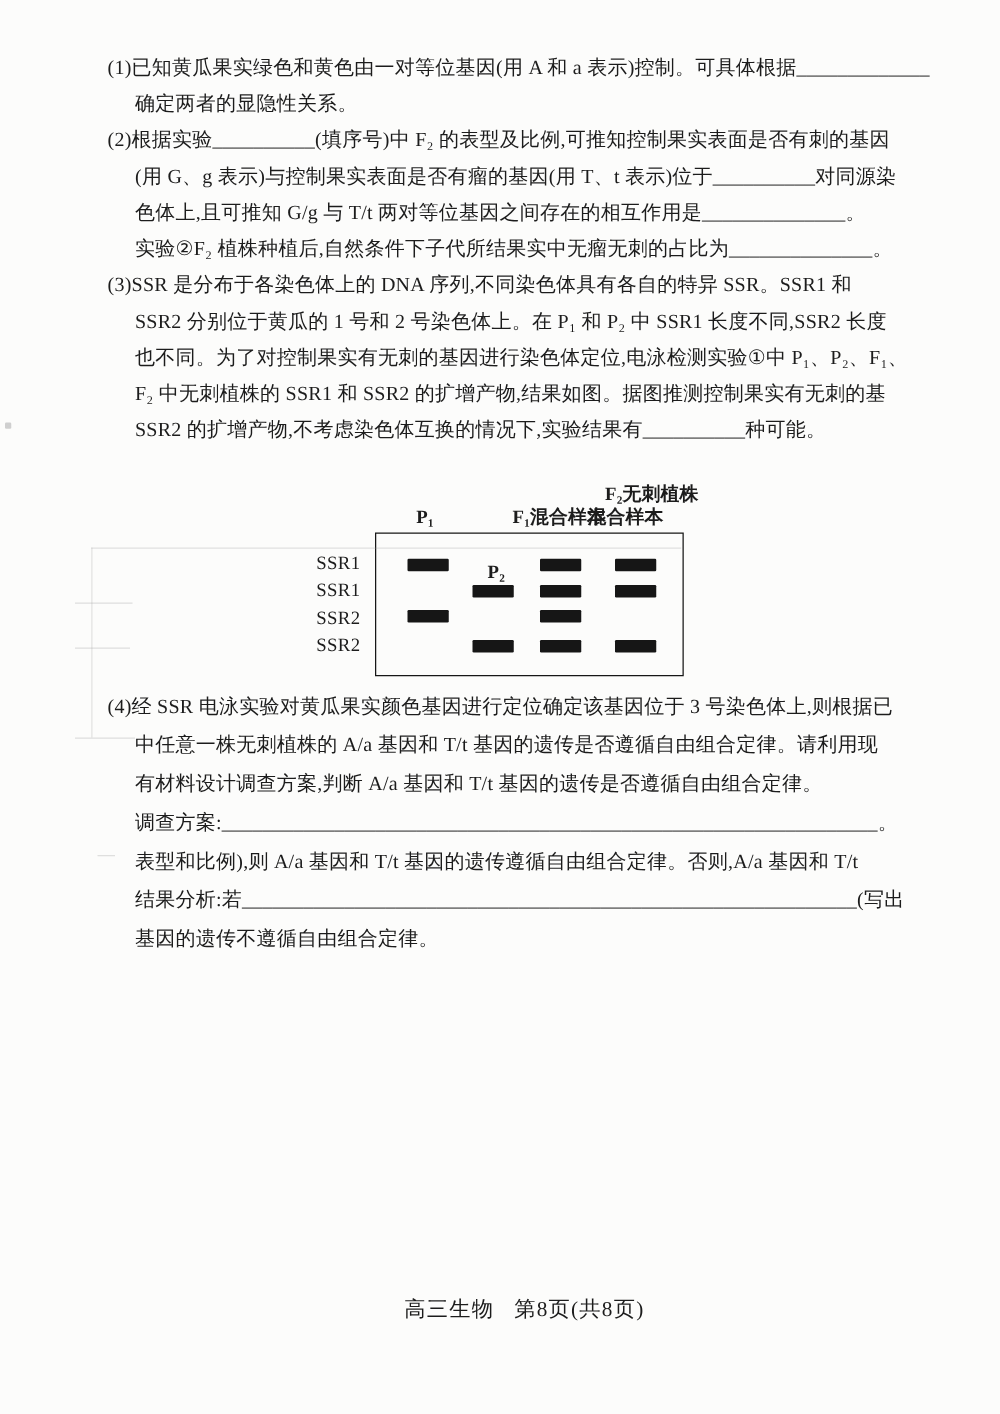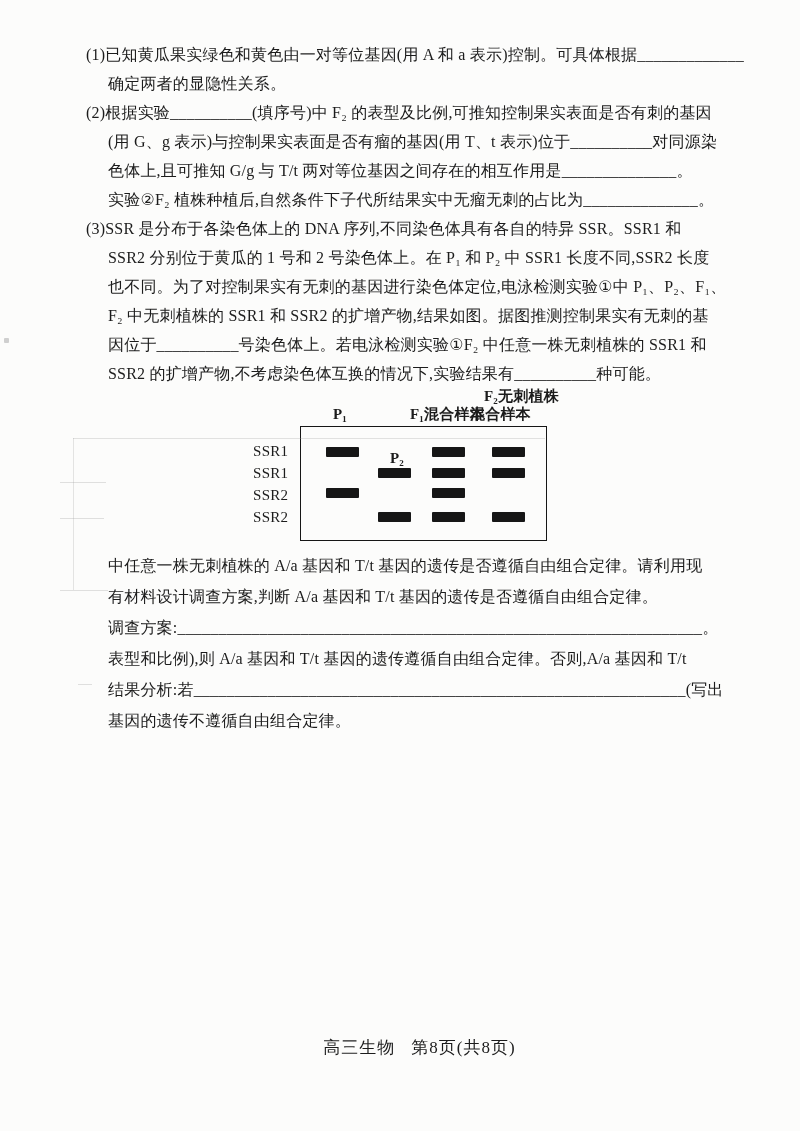--- a/index.html
+++ b/index.html
@@ -59,21 +59,20 @@
     <div class="tline">(1)已知黄瓜果实绿色和黄色由一对等位基因(用 A 和 a 表示)控制。可具体根据_____________</div>
     <div class="tline cont">确定两者的显隐性关系。</div>
     <div class="tline">(2)根据实验__________(填序号)中 F₂ 的表型及比例,可推知控制果实表面是否有刺的基因</div>
     <div class="tline cont">(用 G、g 表示)与控制果实表面是否有瘤的基因(用 T、t 表示)位于__________对同源染</div>
     <div class="tline cont">色体上,且可推知 G/g 与 T/t 两对等位基因之间存在的相互作用是______________。</div>
     <div class="tline cont">实验②F₂ 植株种植后,自然条件下子代所结果实中无瘤无刺的占比为______________。</div>
     <div class="tline">(3)SSR 是分布于各染色体上的 DNA 序列,不同染色体具有各自的特异 SSR。SSR1 和</div>
     <div class="tline cont">SSR2 分别位于黄瓜的 1 号和 2 号染色体上。在 P₁ 和 P₂ 中 SSR1 长度不同,SSR2 长度</div>
     <div class="tline cont">也不同。为了对控制果实有无刺的基因进行染色体定位,电泳检测实验①中 P₁、P₂、F₁、</div>
     <div class="tline cont">F₂ 中无刺植株的 SSR1 和 SSR2 的扩增产物,结果如图。据图推测控制果实有无刺的基</div>
-    <div class="tline cont">因位于__________号染色体上。若电泳检测实验①F₂ 中任意一株无刺植株的 SSR1 和</div>
     <div class="tline cont">SSR2 的扩增产物,不考虑染色体互换的情况下,实验结果有__________种可能。</div>
   </div>
 
 <div>
   <span class="lane-header lh0">P₁</span>
   <span class="lane-header lh1">P₂</span>
   <span class="lane-header lh2">F₁混合样本</span>
   <span class="lane-header lh3">F₂无刺植株</span>
   <span class="lane-header lh4">混合样本</span>
 
@@ -91,20 +90,21 @@
       <div class="band" style="left: 191px; top: 41px; background: rgb(22, 22, 22);"></div>
       <div class="band" style="left: 25px; top: 61px; background: rgb(22, 22, 22);"></div>
       <div class="band" style="left: 131px; top: 61px; background: rgb(22, 22, 22);"></div>
       <div class="band" style="left: 77px; top: 85px; background: rgb(22, 22, 22);"></div>
       <div class="band" style="left: 131px; top: 85px; background: rgb(22, 22, 22);"></div>
       <div class="band" style="left: 191px; top: 85px; background: rgb(22, 22, 22);"></div>
     </div>
 </div>
 
 <div class="textblock" id="text-bottom">
+    <div class="tline">(4)经 SSR 电泳实验对黄瓜果实颜色基因进行定位确定该基因位于 3 号染色体上,则根据已</div>
     <div class="tline cont">中任意一株无刺植株的 A/a 基因和 T/t 基因的遗传是否遵循自由组合定律。请利用现</div>
     <div class="tline cont">有材料设计调查方案,判断 A/a 基因和 T/t 基因的遗传是否遵循自由组合定律。</div>
     <div class="tline cont">调查方案:________________________________________________________________。</div>
     <div class="tline cont">表型和比例),则 A/a 基因和 T/t 基因的遗传遵循自由组合定律。否则,A/a 基因和 T/t</div>
     <div class="tline cont">结果分析:若____________________________________________________________(写出</div>
     <div class="tline cont">基因的遗传不遵循自由组合定律。</div>
   </div>
 
 <div class="artifact a-hline"></div>
 <div class="artifact a-vline"></div>

